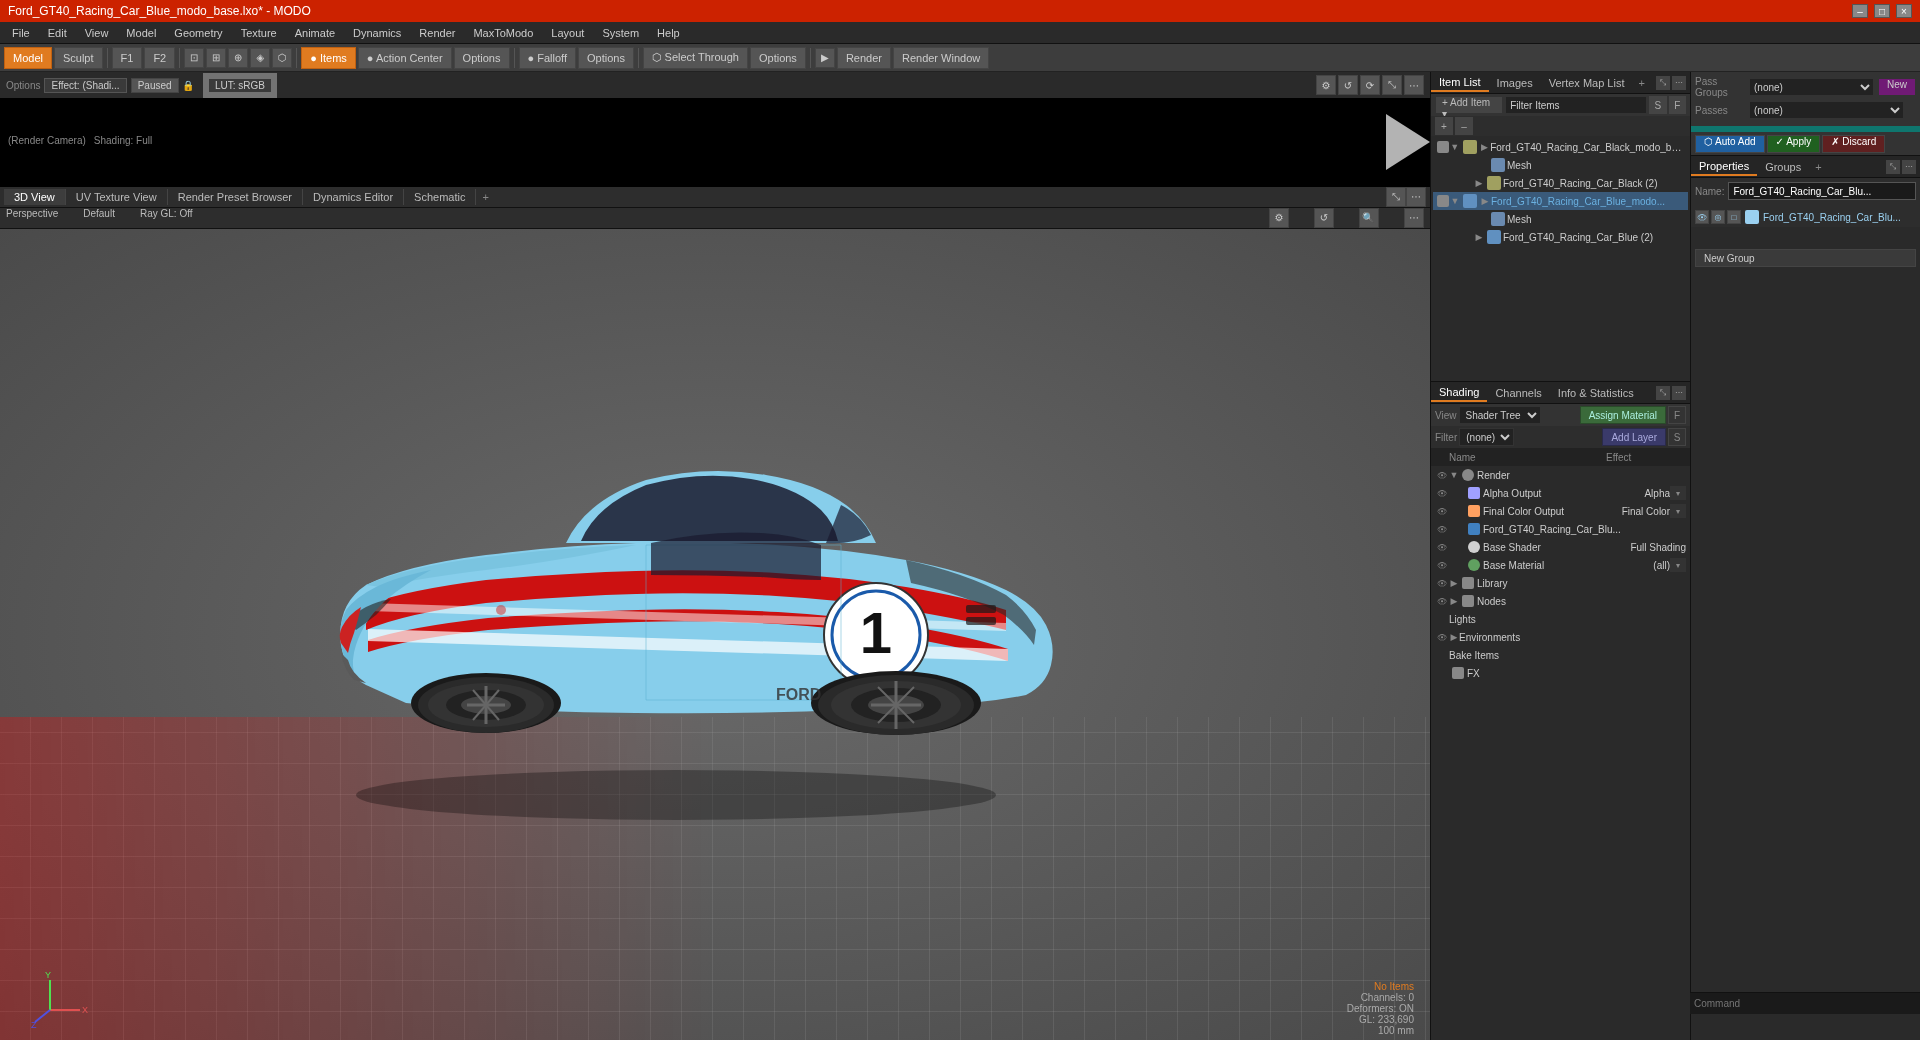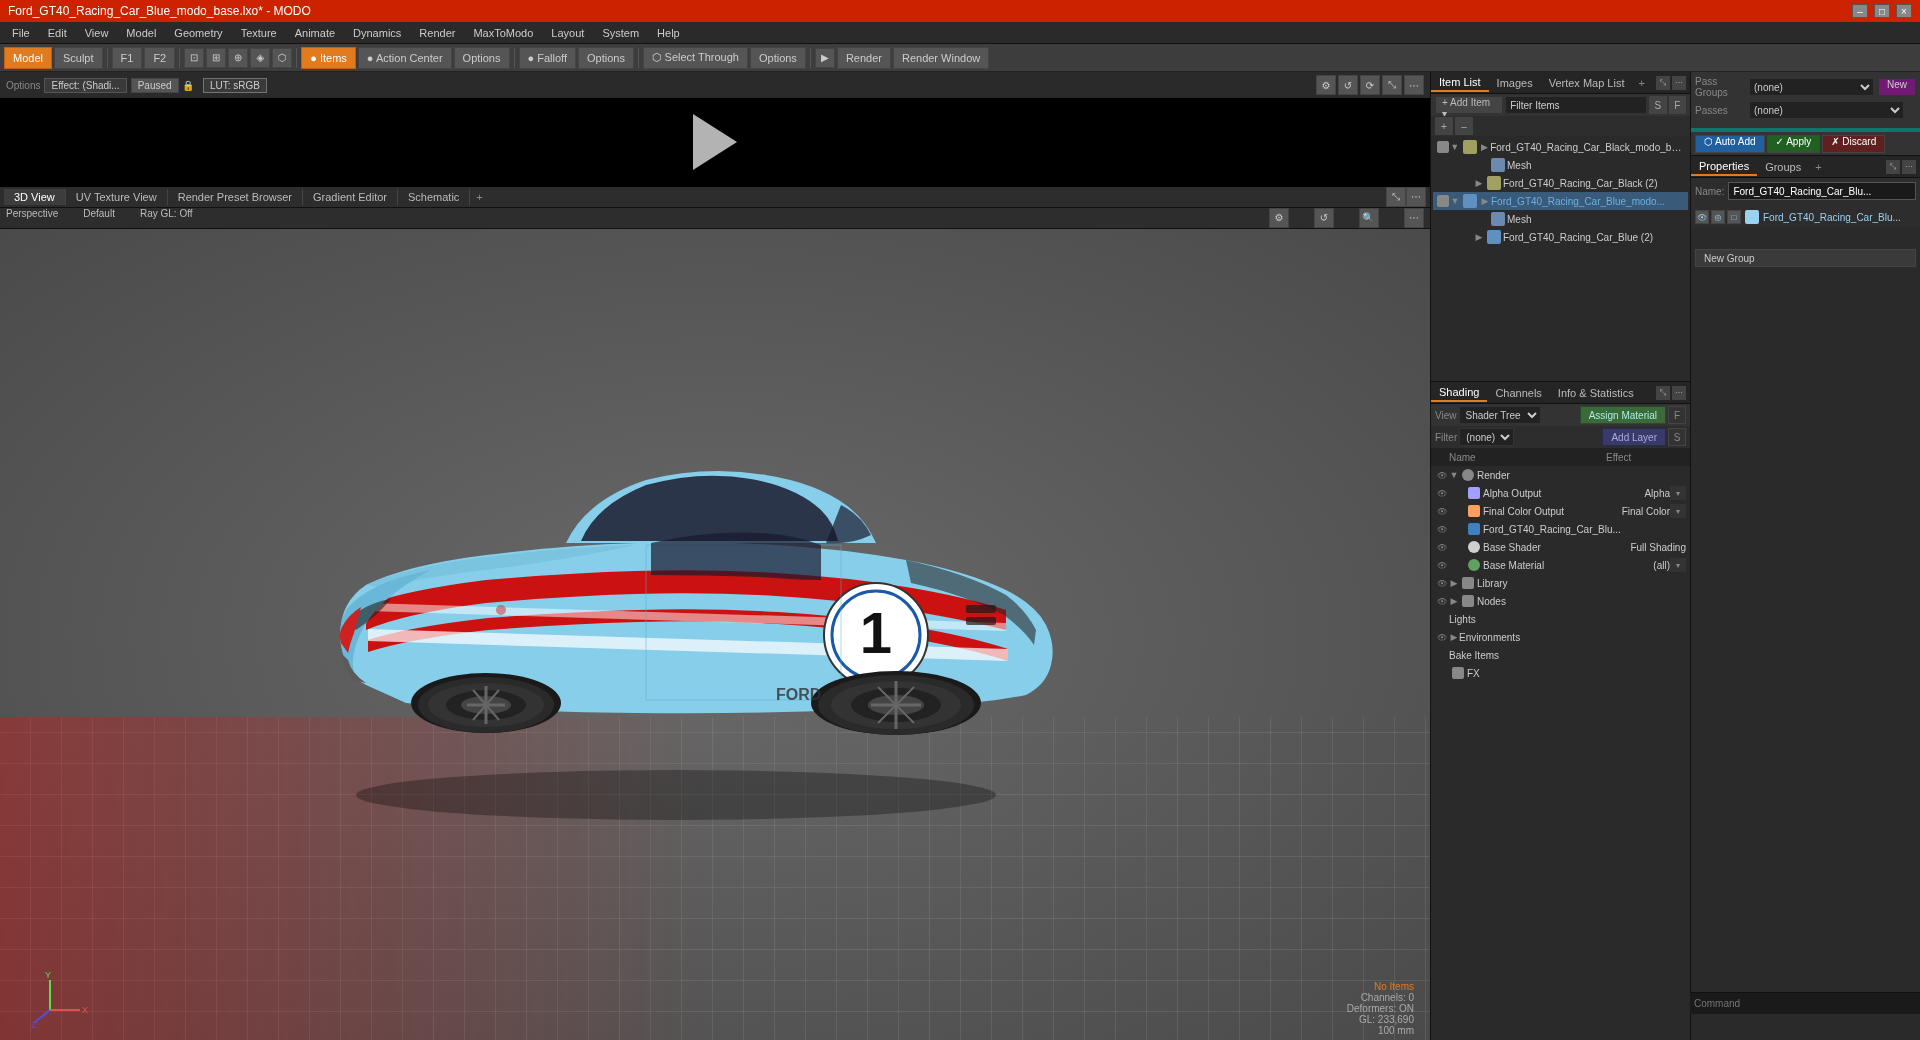--- a/index.html
+++ b/index.html
@@ -178,21 +178,21 @@
     #far-right-panel {
       width: 230px; display: flex; flex-direction: column; background: #2d2d2d;
       border-left: 1px solid #111;
     }
     #groups-area {
       flex: 1; background: #2a2a2a; padding: 4px;
     }
 
     
     #pass-groups-top {
-      height: 60px; padding: 4px; background: #333; border-bottom: 4px solid #0f766e;
+      height: 60px; padding: 4px; background: #333; border-bottom: 6px solid #0f766e;
     }
     .pg-row { display: flex; align-items: center; gap: 4px; margin-bottom: 3px; font-size: 10px; }
     .pg-label { color: #888; width: 50px; }
     .pg-dropdown { flex: 1; height: 18px; background: #222; border: 1px solid #333; color: #ccc; font-size: 10px; }
     .pg-btn { height: 18px; padding: 0 8px; background: #701a75; border: 1px solid #333; color: #ccc; font-size: 10px; cursor: pointer; }
 
     
     #shader-actions {
       height: 24px; background: #333; display: flex; align-items: center; padding: 0 4px; gap: 2px;
       border-bottom: 1px solid #111;
@@ -287,40 +287,46 @@
 <div id="main-layout">
 
   <div id="left-panel">
 
     <div id="anim-bar">
       <div id="anim-controls">
         <span style="color:#888">Options</span>
         <span style="color:#ccc;background:#3a3a3a;padding:1px 6px;border:1px solid #555;cursor:pointer;">Effect: (Shadi...</span>
         <span style="background:#555;color:#ccc;padding:1px 6px;border:1px solid #444;">Paused</span>
         <span style="color:#888">🔒</span>
-        <span style="color:#ccc;background:#3a3a3a;padding:1px 6px;border:1px solid #737373;margin-left:4px;">LUT: sRGB</span>
+        <span style="color:#ccc;background:#3a3a3a;padding:1px 6px;border:6px solid #737373;margin-left:4px;">LUT: sRGB</span>
         <div style="flex:1"></div>
         <div style="display:flex;gap:2px">
           <div class="toolbar-icon">⚙</div>
           <div class="toolbar-icon">↺</div>
           <div class="toolbar-icon">⟳</div>
           <div class="toolbar-icon">⤡</div>
           <div class="toolbar-icon">⋯</div>
         </div>
       </div>
       <div id="anim-display">
+        <div style="display:flex;flex-direction:column;align-items:flex-start;width:100%;padding:4px 8px">
+          <div style="display:flex;gap:8px;align-items:center;color:#888;font-size:10px;margin-bottom:3px">
+            <span>(Render Camera)</span>
+            <span>Shading: Full</span>
+          </div>
+        </div>
         <div class="play-btn"></div>
       </div>
     </div>
 
     <div id="viewport-tabs">
       <div class="vp-tab active">3D View</div>
       <div class="vp-tab">UV Texture View</div>
       <div class="vp-tab">Render Preset Browser</div>
-      <div class="vp-tab">Gradient Editor</div>
+      <div class="vp-tab">Dynamics Editor</div>
       <div class="vp-tab">Schematic</div>
       <div class="vp-tab-add">+</div>
       <div style="flex:1"></div>
       <div class="toolbar-icon">⤡</div>
       <div class="toolbar-icon">⋯</div>
     </div>
 
     <div id="viewport-toolbar">
       <span class="vp-info">Perspective</span>
       <span class="vp-info">Default</span>

